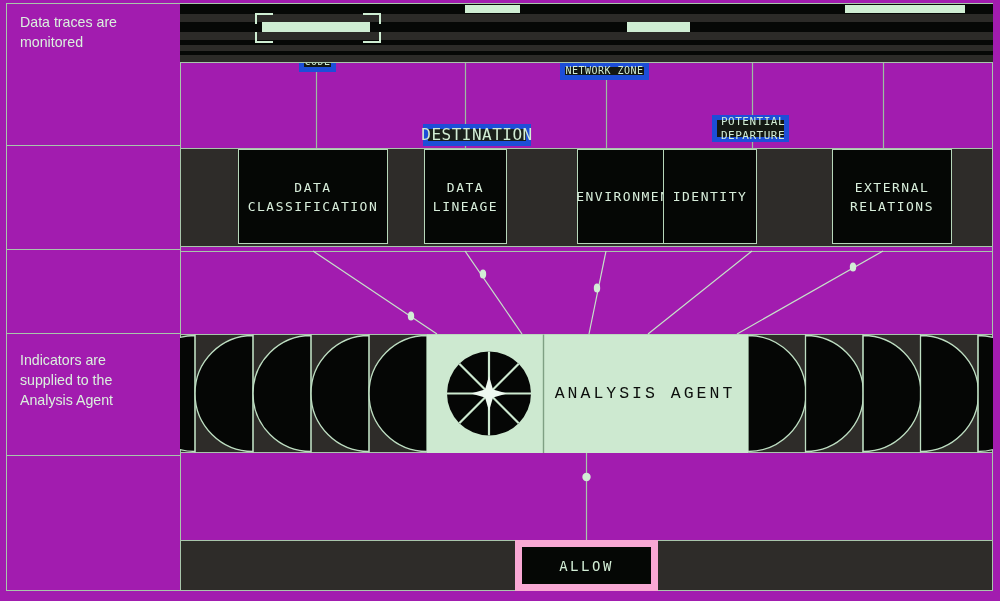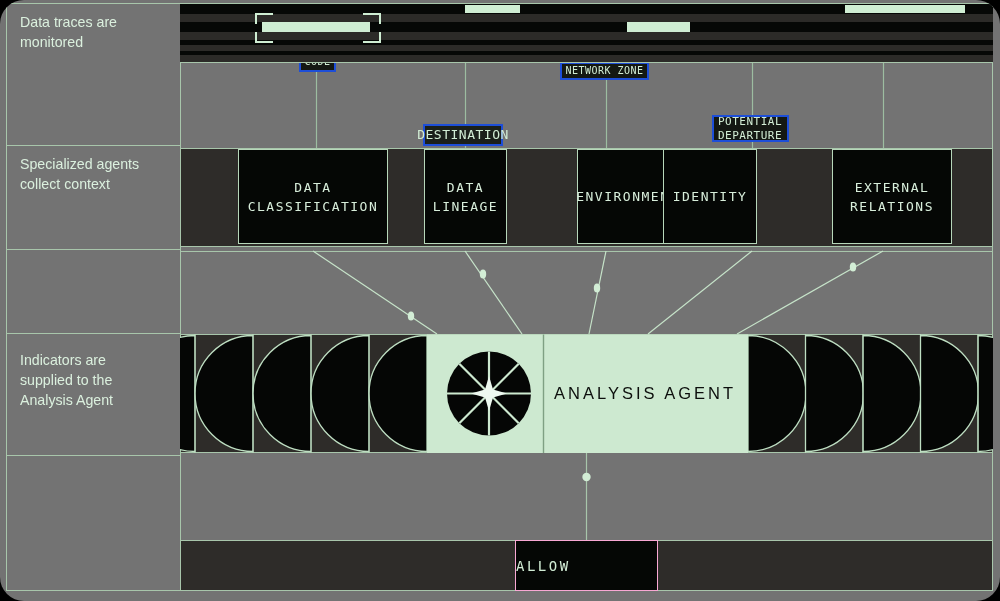--- a/index.html
+++ b/index.html
@@ -1,44 +1,44 @@
 <!DOCTYPE html>
 <html><head>
 <meta charset="utf-8">
 <style>
   html,body{margin:0;padding:0;background:#000;}
-  .stage{position:relative;width:1000px;height:601px;background:#737373;overflow:hidden;
-         font-family:"Liberation Sans",sans-serif;border-radius:24px;}
+  .stage{position:relative;width:1000px;height:601px;background:#a21caf;overflow:hidden;
+         font-family:"Liberation Sans",sans-serif;}
   svg{position:absolute;left:0;top:0;z-index:1;}
 
   
   .side-row{position:absolute;left:7px;width:172px;box-sizing:border-box;
             padding:9px 26px 0 13px;color:#dbf0de;font-size:14.2px;line-height:20px;z-index:2;}
 
   
-  .tag{position:absolute;z-index:2;background:#141813;border:2px solid #1d4ed8;
+  .tag{position:absolute;z-index:2;background:#141813;border:5px solid #1d4ed8;
        color:#d2edd5;font-family:"DejaVu Sans Mono","Liberation Mono",monospace;
        font-size:10px;line-height:1.25;letter-spacing:.5px;
        display:flex;align-items:center;justify-content:center;box-sizing:border-box;text-align:left;}
 
   
   .agent-box{position:absolute;top:149px;height:95px;z-index:2;background:#050705;
              border:1px solid #b7d7ba;box-sizing:border-box;color:#d8eedb;
              font-family:"DejaVu Sans Mono","Liberation Mono",monospace;font-size:13px;
              letter-spacing:1.5px;line-height:19px;display:flex;align-items:center;
              justify-content:center;text-align:center;padding:0 6px;}
 
   .analysis-text{position:absolute;left:545px;top:336px;width:200px;height:115px;z-index:2;
              display:flex;align-items:center;justify-content:center;color:#0c0e0c;
-             font-family:Liberation Sans, sans-serif;
+             font-family:Liberation Mono, monospace;
              font-size:16.5px;letter-spacing:3px;}
 
   .allow-box{position:absolute;left:515px;top:540px;width:143px;height:51px;z-index:2;
-             background:#050705;border:1px solid #f9a8d4;box-sizing:border-box;
-             display:flex;align-items:center;justify-content:flex-start;color:#d2edd5;
+             background:#050705;border:7px solid #f9a8d4;box-sizing:border-box;
+             display:flex;align-items:center;justify-content:center;color:#d2edd5;
              font-family:"DejaVu Sans Mono","Liberation Mono",monospace;
              font-size:14px;letter-spacing:2.5px;}
 
   
   .band{position:absolute;left:180px;top:3px;width:813px;height:58px;z-index:3;
         background:#060806;border-top:1px solid #a8c6ab;border-bottom:1px solid #a8c6ab;
         box-sizing:content-box;overflow:visible;}
   .stripe{position:absolute;left:0;width:813px;background:#2c2b28;}
   .seg{position:absolute;background:#cfeed3;}
   .corner{position:absolute;width:16px;height:9px;}
@@ -153,30 +153,29 @@
       </g>
     </g>
 
     <g>
       <line x1="586.5" y1="453" x2="586.5" y2="540" stroke="#a8c6ab" stroke-width="1.2"></line>
       <circle cx="586.5" cy="477" r="4.2" fill="#d2edd5"></circle>
     </g>
   </svg>
 
   <div class="side-row" style="top:3px;height:142px;"><span>Data traces are monitored</span></div>
-  <div class="side-row" style="top:145px;height:104px;"><span>Specialized agents collect context</span></div>
   <div class="side-row" style="top:341px;height:122px;"><span>Indicators are supplied to the Analysis Agent</span></div>
 
   <div class="tag" style="left:299px;top:52px;width:37px;height:20px;">
       <span>CODE</span>
     </div>
   <div class="tag" style="left:560px;top:62px;width:89px;height:18px;">
       <span>NETWORK ZONE</span>
     </div>
-  <div class="tag" style="left:423px;top:124px;width:80px;height:22px;font-size:13px;background:#1b201b;">
+  <div class="tag" style="left:423px;top:124px;width:108px;height:22px;font-size:16px;background:#1b201b;">
       <span>DESTINATION</span>
     </div>
   <div class="tag" style="left:712px;top:115px;width:77px;height:27px;justify-content:flex-start;padding:2px 4px;font-size:11px;">
       <span>POTENTIAL DEPARTURE</span>
     </div>
 
   <div class="agent-box" style="left:238px;width:150px;">
       <span>DATA CLASSIFICATION</span>
     </div>
   <div class="agent-box" style="left:424px;width:83px;">

